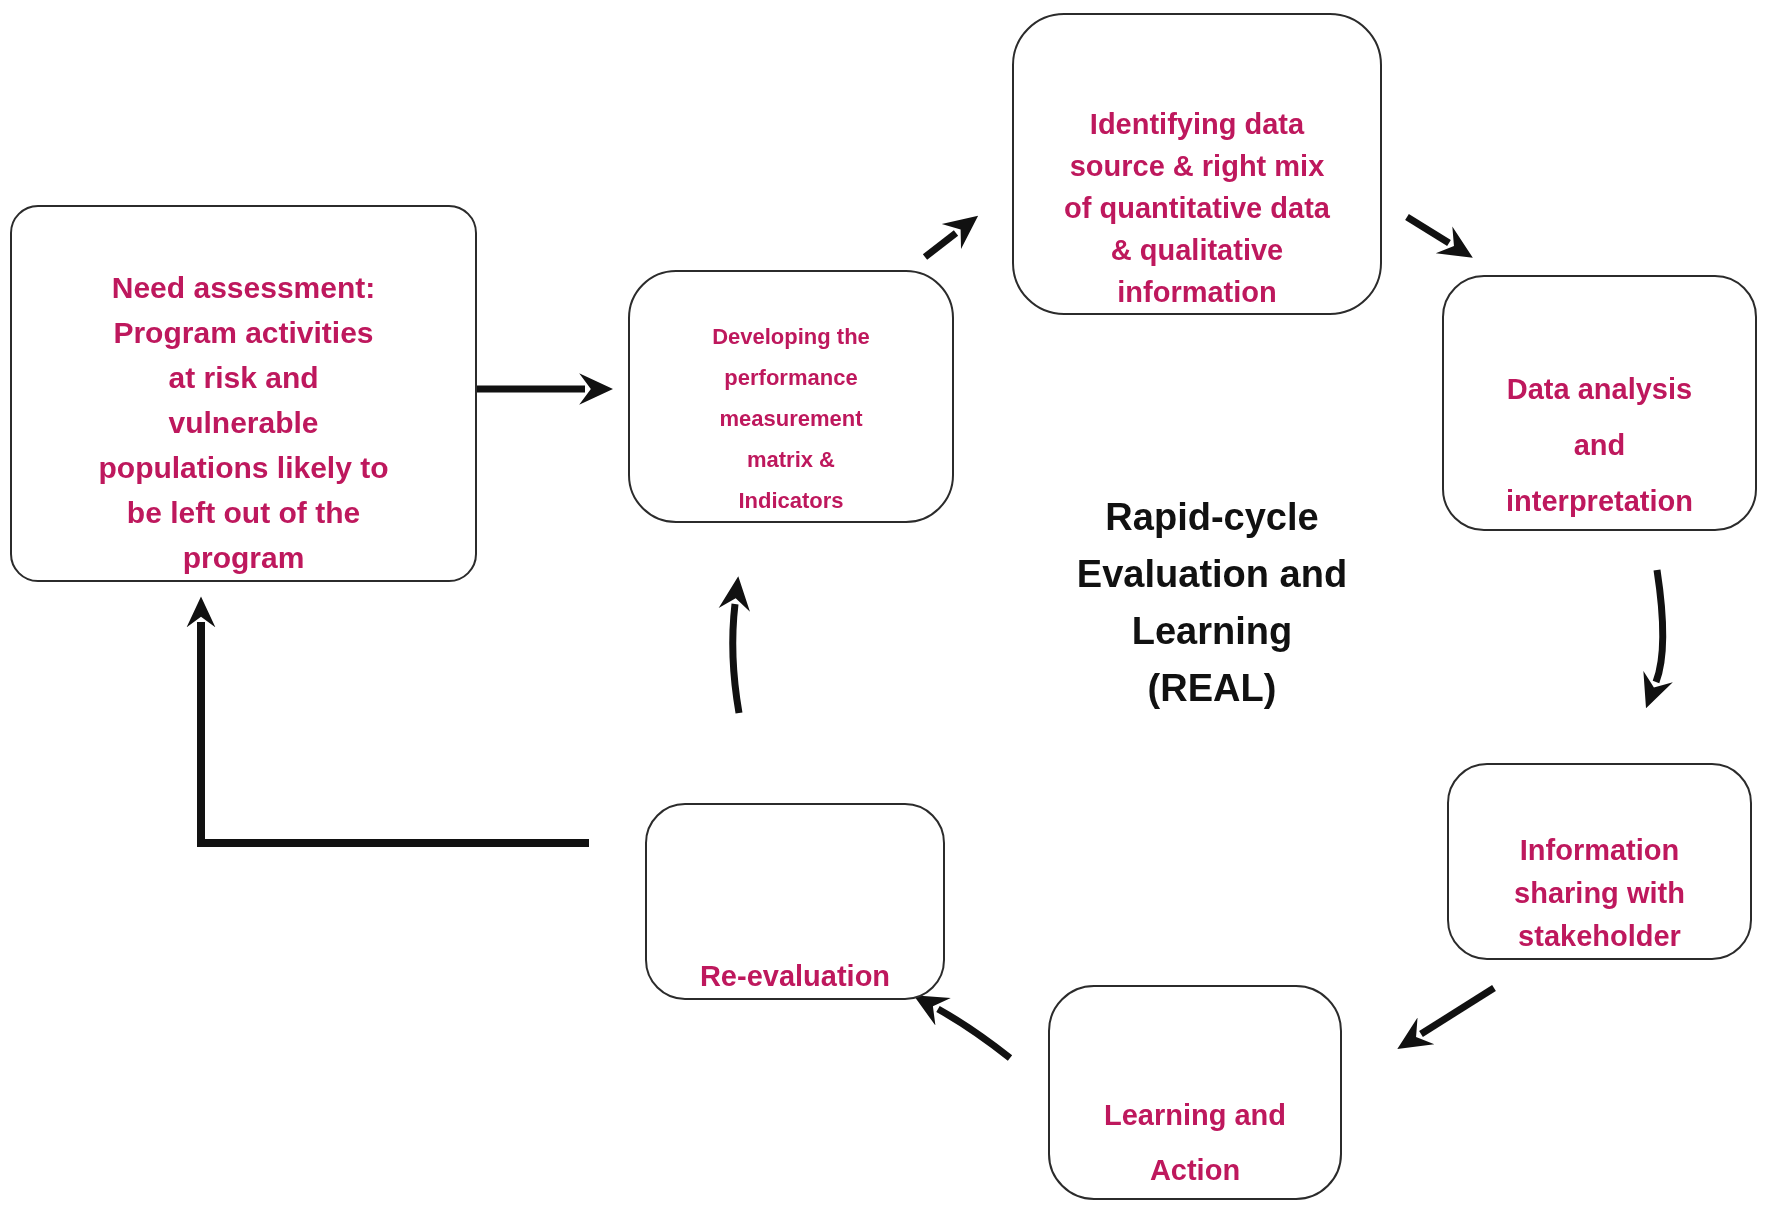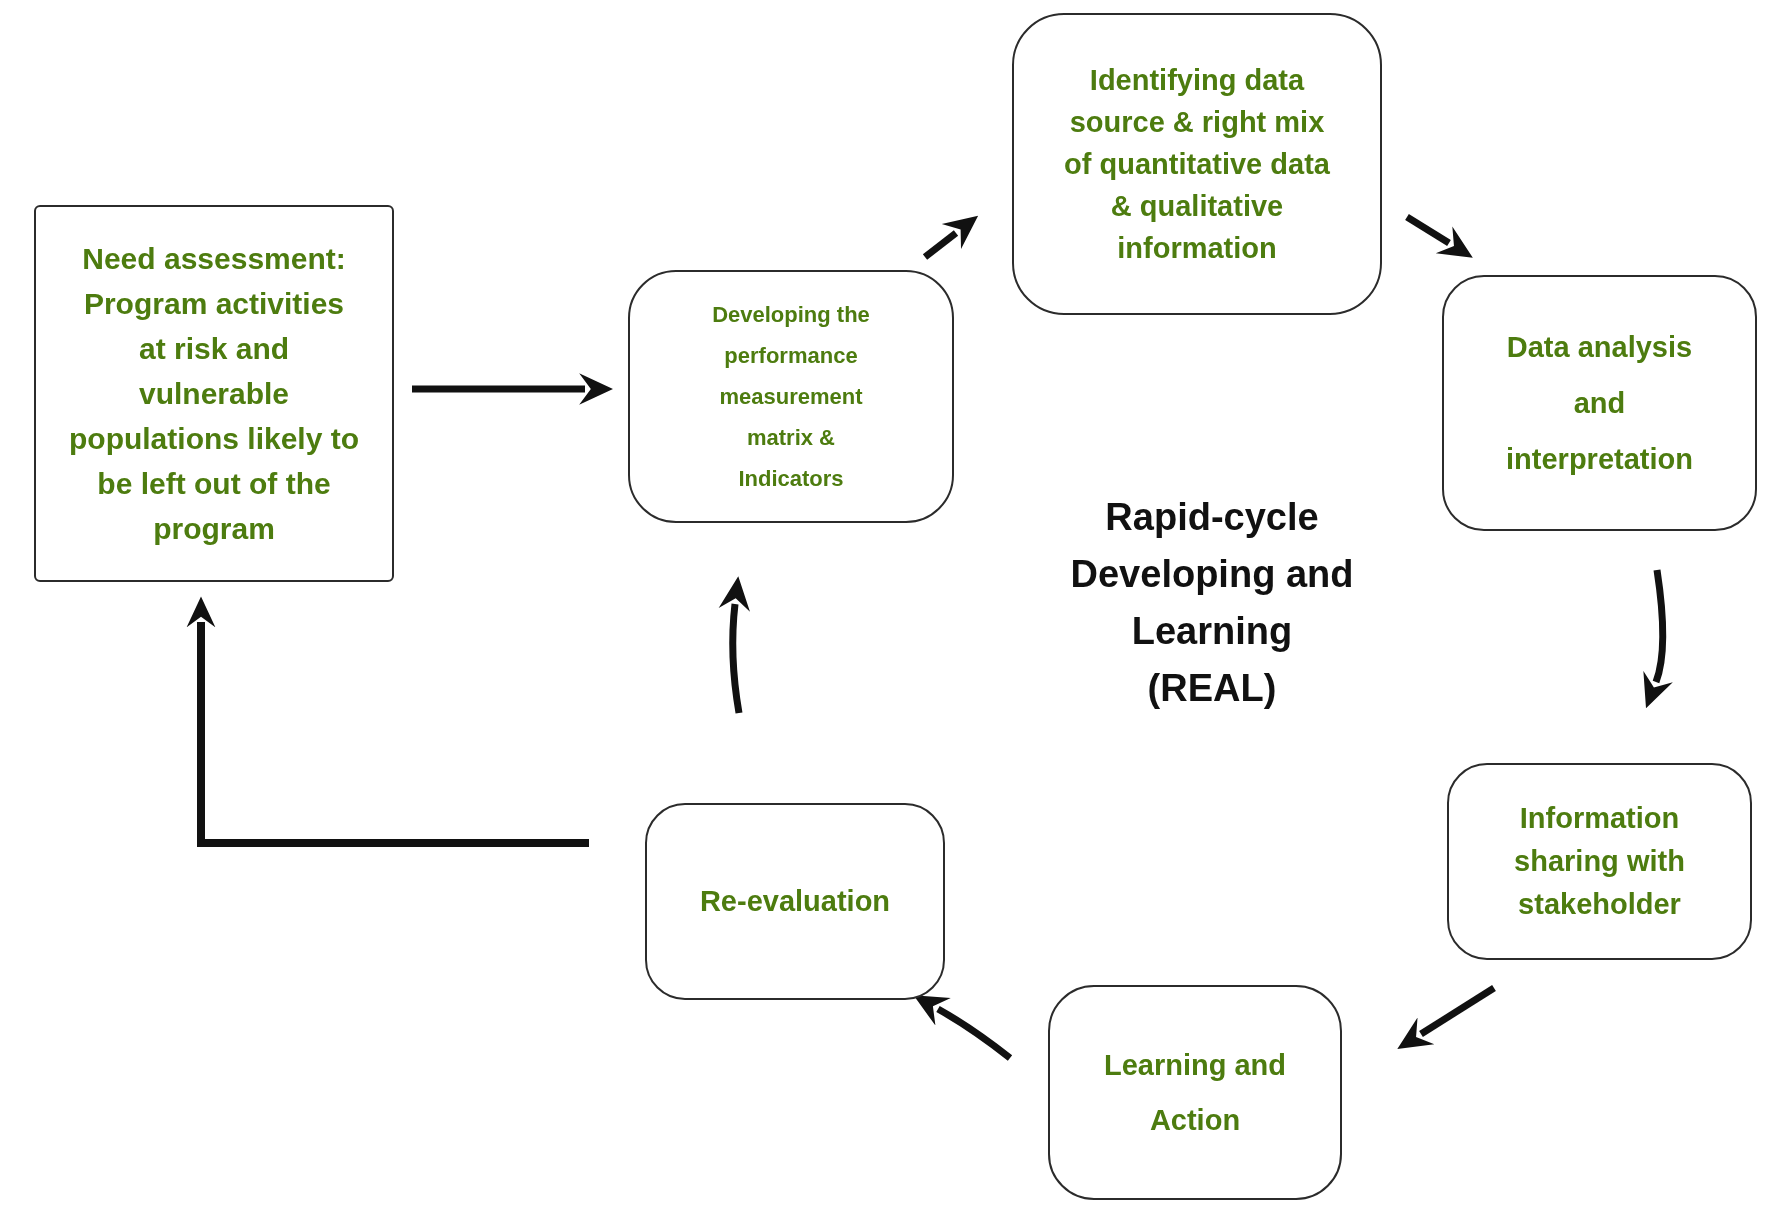--- a/index.html
+++ b/index.html
@@ -13,31 +13,31 @@
     overflow: hidden;
   }
   #arrow-layer {
     position: absolute;
     left: 0; top: 0;
     width: 1772px; height: 1217px;
   }
   .node {
     position: absolute;
     display: flex;
-    align-items: center;
+    align-items: flex-end;
     justify-content: center;
     text-align: center;
     background: #ffffff;
     border: 2px solid #2b2b2b;
-    color: #4d7c0f;
+    color: #be185d;
     font-weight: bold;
   }
   .node .label { white-space: pre-line; display: block; }
 
-  #node-need        { left: 10px;   top: 205px; width: 360px; height: 377px; border-radius: 6px; font-size: 30px; line-height: 45px; margin-left: 24px; }
+  #node-need        { left: 10px;   top: 205px; width: 467px; height: 377px; border-radius: 28px; font-size: 30px; line-height: 45px; }
   #node-developing  { left: 628px;  top: 270px; width: 326px; height: 253px; border-radius: 48px; font-size: 22px; line-height: 41px; }
   #node-identifying { left: 1012px; top: 13px;  width: 370px; height: 302px; border-radius: 52px; font-size: 29px; line-height: 42px; }
   #node-analysis    { left: 1442px; top: 275px; width: 315px; height: 256px; border-radius: 42px; font-size: 29px; line-height: 56px; }
   #node-sharing     { left: 1447px; top: 763px; width: 305px; height: 197px; border-radius: 40px; font-size: 29px; line-height: 43px; }
   #node-decision    { left: 1048px; top: 985px; width: 294px; height: 215px; border-radius: 46px; font-size: 29px; line-height: 55px; }
   #node-reeval      { left: 645px;  top: 763px; width: 300px; height: 197px; border-radius: 40px; font-size: 29px; line-height: 43px; margin-top: 40px; }
 
   #center-title {
     position: absolute;
     left: 1012px; top: 489px;
@@ -125,17 +125,17 @@
   <div class="node" id="node-decision">
     <span class="label">Learning and
 Action</span>
   </div>
 
   <div class="node" id="node-reeval">
     <span class="label">Re-evaluation</span>
   </div>
 
   <div id="center-title">Rapid-cycle
-Developing and
+Evaluation and
 Learning
 (REAL)</div>
 
 </div>
 
 </body></html>

